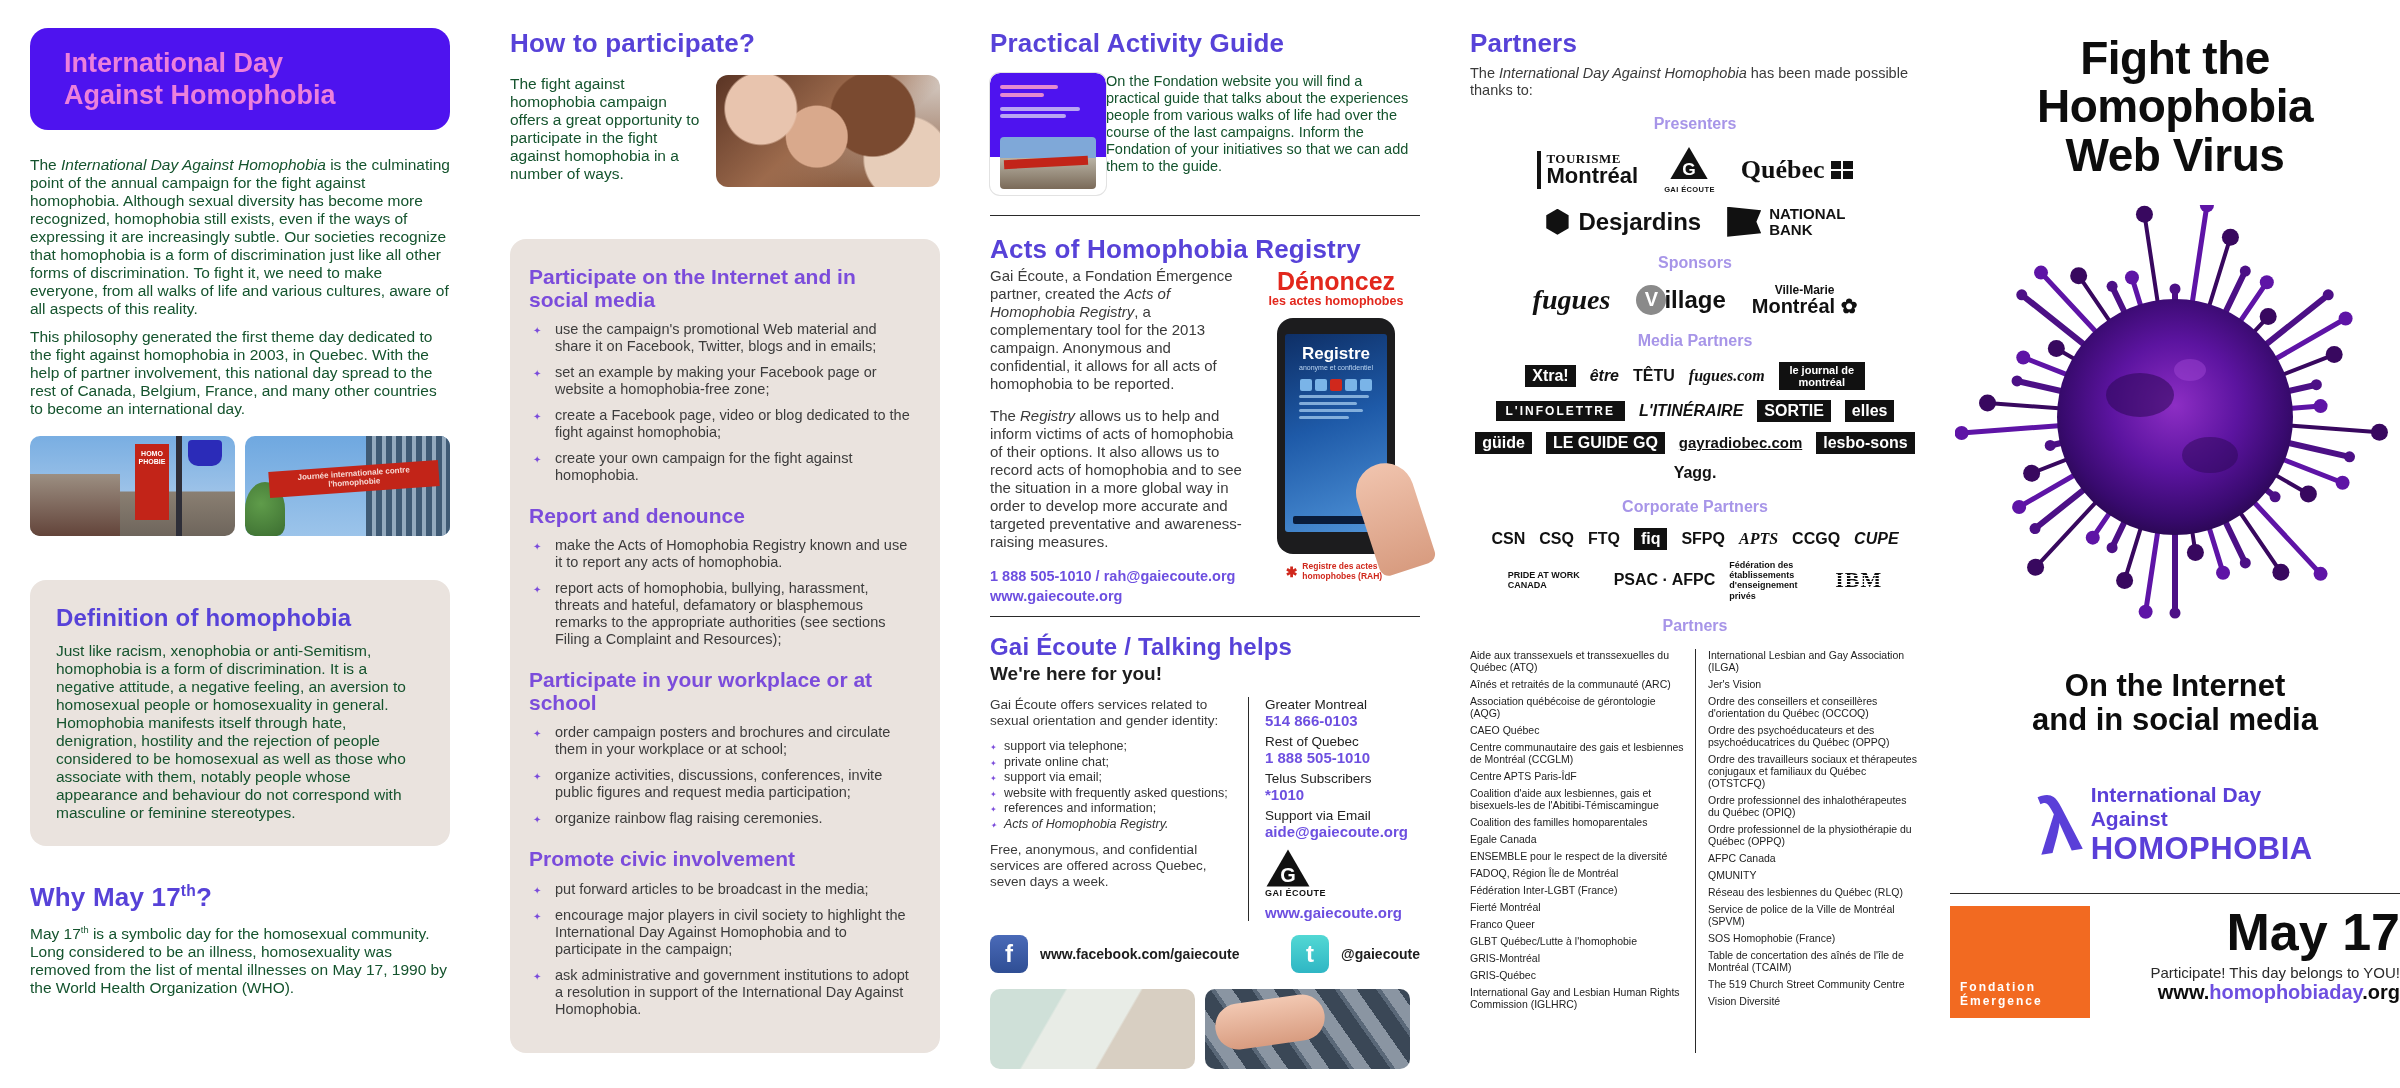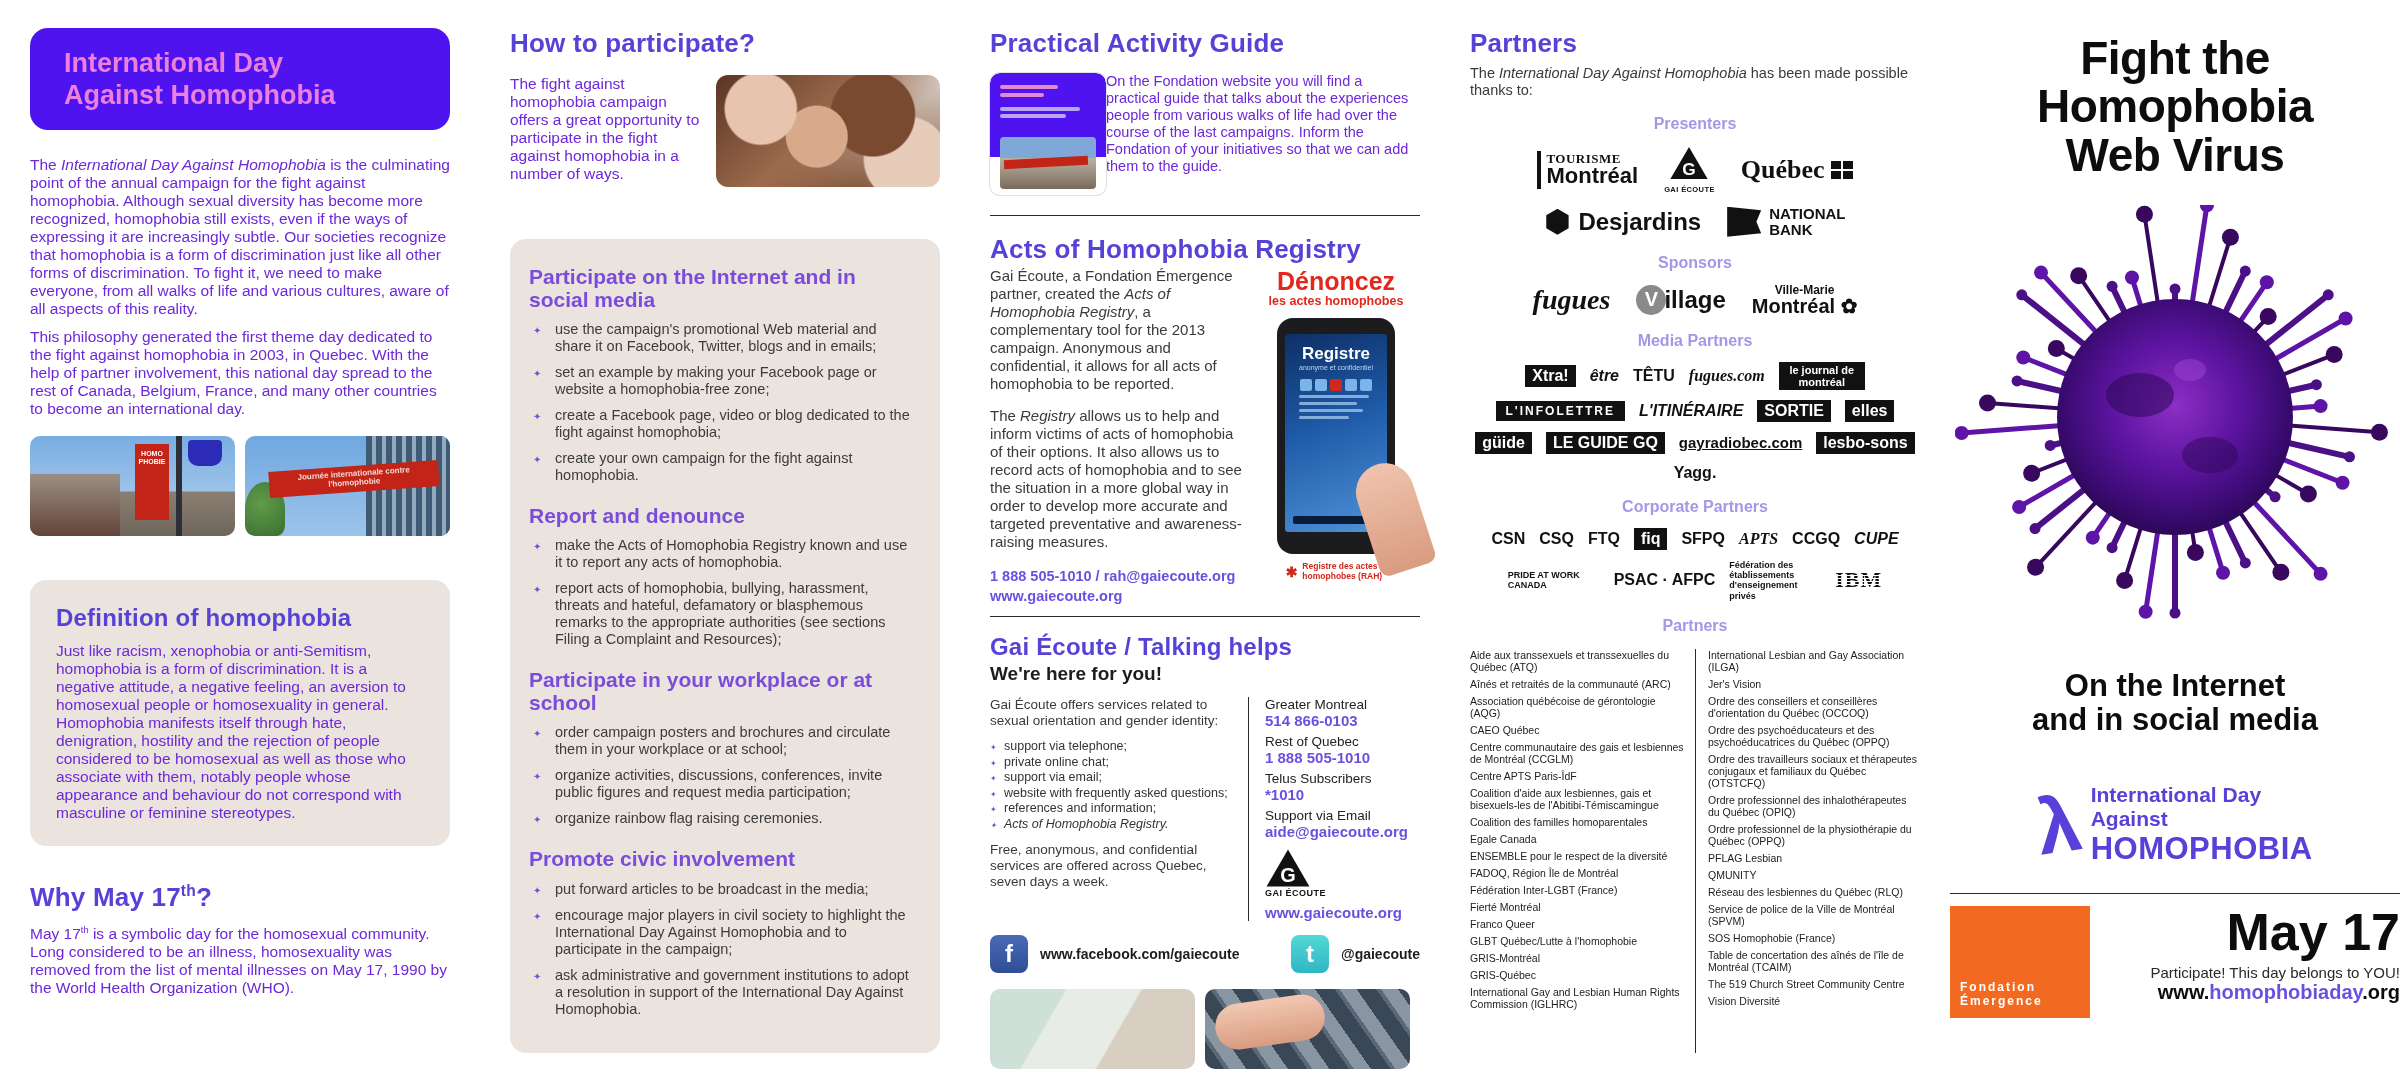--- a/index.html
+++ b/index.html
@@ -8,21 +8,21 @@
          font-family:"Liberation Sans", sans-serif; color:#3a3a3a; }
   .panel { position:absolute; top:0; height:1088px; }
   .p1 { left:30px;  width:420px; }
   .p2 { left:510px; width:430px; }
   .p3 { left:990px; width:430px; }
   .p4 { left:1470px;width:450px; }
   .p5 { left:1950px;width:450px; }
 
   .h1 { font-size:26px; font-weight:bold; color:#5742d8; letter-spacing:.2px; }
   .h2 { font-size:21px; font-weight:bold; color:#7b4cdb; line-height:1.1; }
-  .body-txt { font-size:15.5px; line-height:18px; color:#6d28d9; }
+  .body-txt { font-size:15.5px; line-height:18px; color:#14532d; }
   .it { font-style:italic; }
   sup { font-size:60%; vertical-align:super; }
 
   
   .titlecard { margin-top:28px; background:#4e13ef; border-radius:18px; height:102px;
                display:flex; flex-direction:column; justify-content:center; padding-left:34px; }
   .titlecard span { display:block; font-size:27px; font-weight:bold; color:#ec80dc; line-height:1.2; }
   .p1 .intro { margin-top:26px; }
   .p1 .intro + .intro { margin-top:10px; }
   .photo-row { display:flex; gap:10px; margin-top:18px; }
@@ -503,21 +503,21 @@
           <li>International Gay and Lesbian Human Rights Commission (IGLHRC)</li>
         </ul>
       <ul class="plist right">
           <li>International Lesbian and Gay Association (ILGA)</li>
           <li>Jer's Vision</li>
           <li>Ordre des conseillers et conseillères d'orientation du Québec (OCCOQ)</li>
           <li>Ordre des psychoéducateurs et des psychoéducatrices du Québec (OPPQ)</li>
           <li>Ordre des travailleurs sociaux et thérapeutes conjugaux et familiaux du Québec (OTSTCFQ)</li>
           <li>Ordre professionnel des inhalothérapeutes du Québec (OPIQ)</li>
           <li>Ordre professionnel de la physiothérapie du Québec (OPPQ)</li>
-          <li>PFLAG Lesbian</li>
+          <li>AFPC Canada</li>
           <li>QMUNITY</li>
           <li>Réseau des lesbiennes du Québec (RLQ)</li>
           <li>Service de police de la Ville de Montréal (SPVM)</li>
           <li>SOS Homophobie (France)</li>
           <li>Table de concertation des aînés de l'île de Montréal (TCAIM)</li>
           <li>The 519 Church Street Community Centre</li>
           <li>Vision Diversité</li>
         </ul>
     </div>
   </section>

